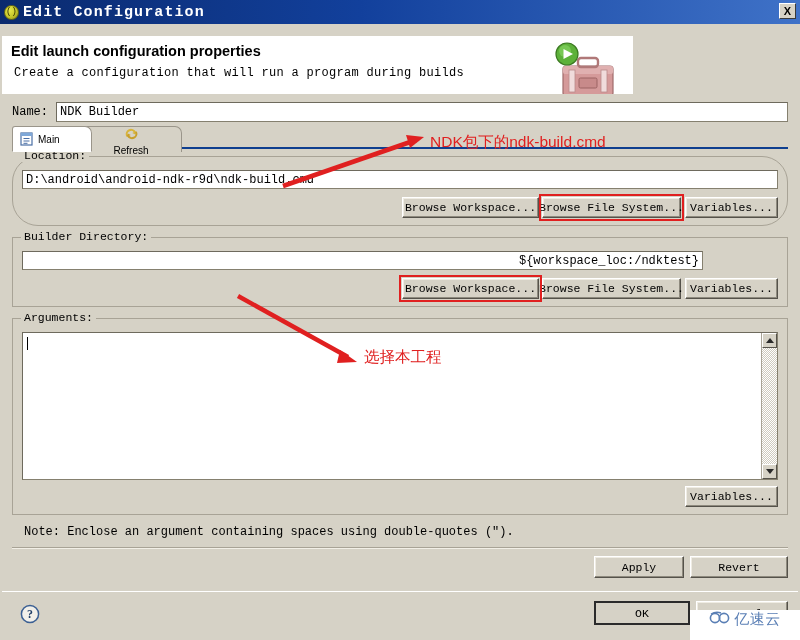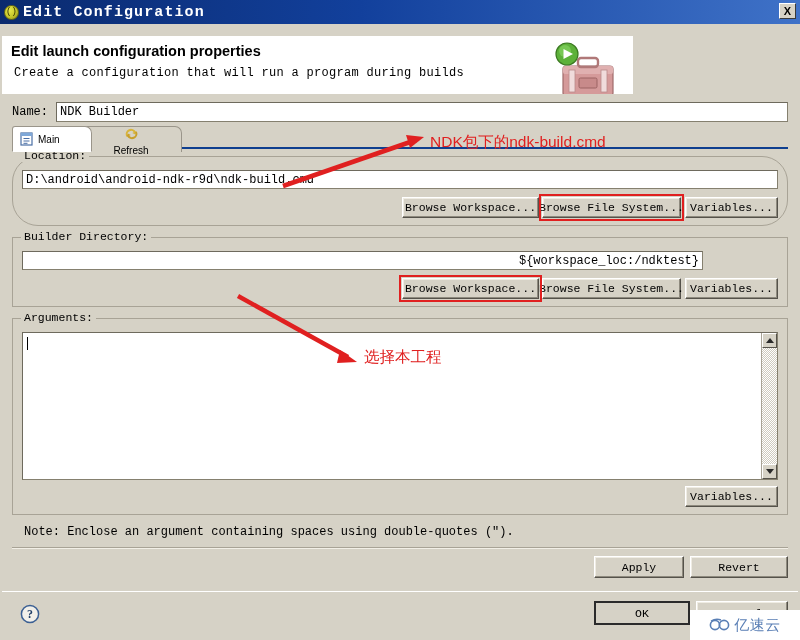--- a/index.html
+++ b/index.html
@@ -321,21 +321,21 @@
     width: 800px; height: 640px;
     pointer-events: none;
   }
 
   .watermark {
     position: absolute;
     right: 0; bottom: 0;
     width: 110px; height: 30px;
     background: #ffffff;
     display: flex;
-    align-items: center;
+    align-items: flex-start;
     justify-content: center;
     gap: 3px;
   }
   .wm-text {
     color: #5a7fb5;
     font-family: "Liberation Sans", sans-serif;
     font-size: 15px;
     letter-spacing: 0.5px;
   }
 </style>

